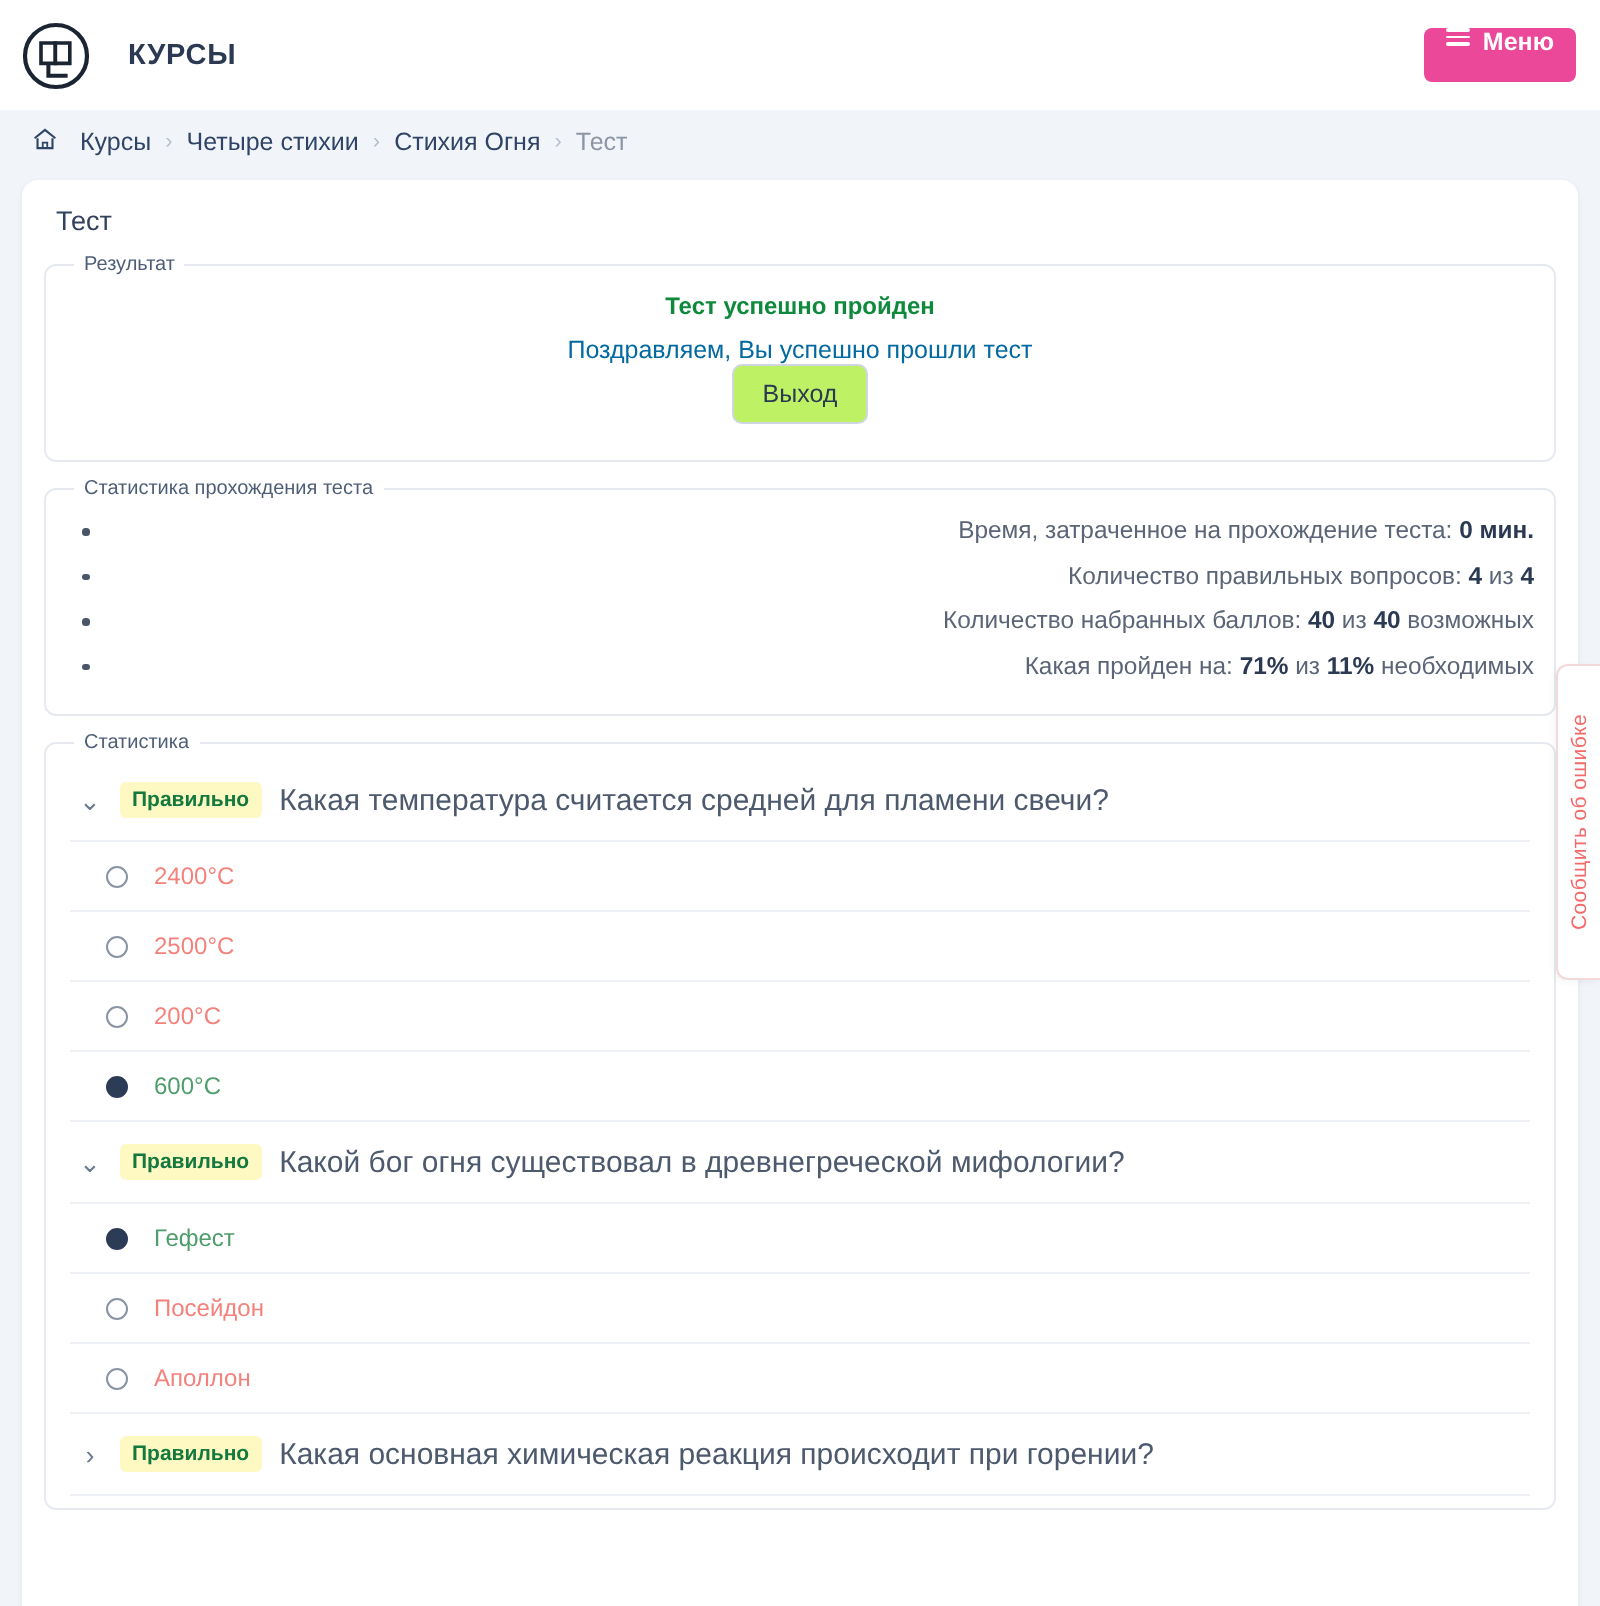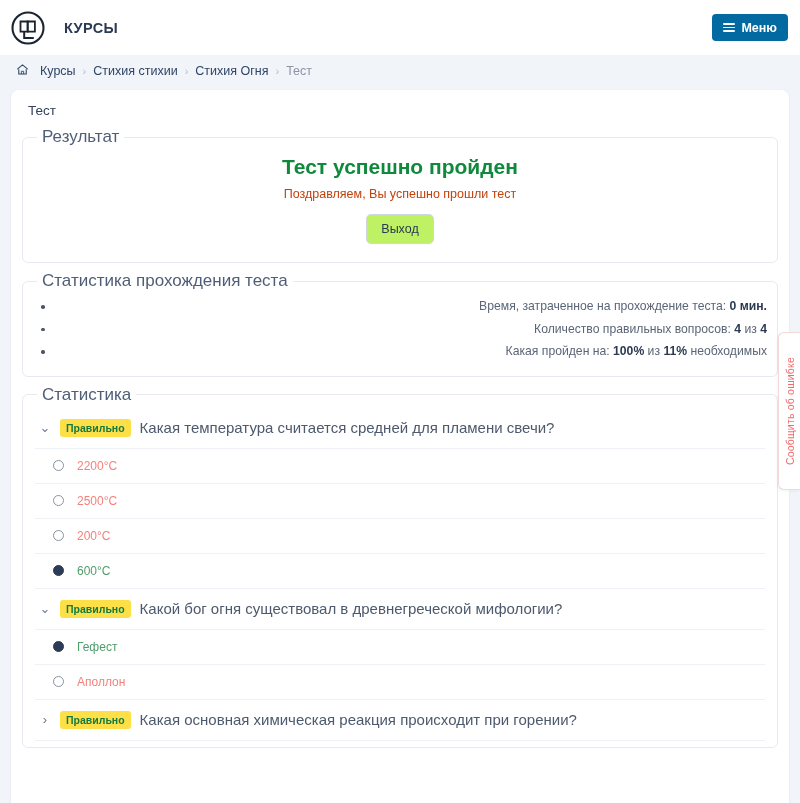--- a/index.html
+++ b/index.html
@@ -43,28 +43,27 @@
     font-size: 13.5px;
     font-weight: 600;
     color: #2b3a52;
     white-space: nowrap;
   }
   .user-org {
     font-size: 11.5px;
     color: #8d97a6;
   }
   .menu-btn {
-    background: #0369a1;
+    background: #ec4899;
     color: #fff;
     border: none;
     border-radius: 4px;
     height: 27px;
     padding: 0 11px;
     display: flex;
-    align-items: center;
     gap: 6px;
     font-size: 12.5px;
     font-weight: 600;
     font-family: inherit;
     cursor: pointer;
   }
   .hamburger {
     display: inline-flex;
     flex-direction: column;
     justify-content: space-between;
@@ -103,41 +102,40 @@
   }
 
   
   fieldset {
     border: 1px solid #e6eaf0;
     border-radius: 6px;
     margin: 0 0 8px 0;
     padding: 0;
   }
   legend {
-    font-size: 17px;
+    font-size: 10px;
     color: #4f5e77;
     margin-left: 14px;
     padding: 0 5px;
   }
 
   
   .result-body {
     padding: 8px 10px 18px 10px;
     text-align: center;
   }
   .result-title {
     color: #0f8a3c;
     font-weight: 700;
-    font-size: 21px;
+    font-size: 12px;
     margin-bottom: 8px;
   }
   .result-sub {
-    color: #c2410c;
+    color: #0369a1;
     font-size: 12.5px;
-    margin-bottom: 13px;
   }
   .exit-btn {
     background: #bef264;
     border: 1px solid #cfd6e0;
     border-radius: 5px;
     padding: 7px 14px;
     font-size: 12.5px;
     color: #2b3a52;
     font-family: inherit;
     cursor: pointer;
@@ -175,21 +173,21 @@
   }
   .chev {
     color: #6b7a90;
     font-size: 13px;
     width: 12px;
     display: inline-block;
     text-align: center;
     line-height: 1;
   }
   .badge {
-    background: #fde047;
+    background: #fef9c3;
     color: #14793f;
     font-size: 10.5px;
     font-weight: 700;
     border-radius: 3px;
     padding: 3px 6px;
     white-space: nowrap;
   }
   .q-text {
     font-size: 15px;
     color: #4d596d;
@@ -273,21 +271,21 @@
 <div class="crumbbar">
   <span class="home-ico">
     <svg width="13" height="13" viewBox="0 0 16 16" aria-hidden="true">
       <path d="M2 7.2 8 2.4l6 4.8" fill="none" stroke="#2f4466" stroke-width="1.3" stroke-linecap="round"></path>
       <path d="M3.4 7.6v6h9.2v-6" fill="none" stroke="#2f4466" stroke-width="1.3"></path>
       <path d="M6.6 13.6v-3.4h2.8v3.4" fill="none" stroke="#2f4466" stroke-width="1.1"></path>
     </svg>
   </span>
   <span class="crumb">Курсы</span>
   <span class="crumb-sep">›</span>
-  <span class="crumb">Стихия стихии</span>
+  <span class="crumb">Четыре стихии</span>
   <span class="crumb-sep">›</span>
   <span class="crumb">Стихия Огня</span>
   <span class="crumb-sep">›</span>
   <span class="crumb last">Тест</span>
 </div>
 
 <div class="page-card">
   <div class="page-title">Тест</div>
 
   <fieldset>
@@ -298,36 +296,37 @@
       <button class="exit-btn">Выход</button>
     </div>
   </fieldset>
 
   <fieldset>
     <legend>Статистика прохождения теста</legend>
     <div class="stats-body">
       <ul>
         <li><span>Время, затраченное на прохождение теста: </span><b>0 мин.</b></li>
         <li><span>Количество правильных вопросов: </span><b>4</b><span> из </span><b>4</b></li>
-        <li><span>Какая пройден на: </span><b>100%</b><span> из </span><b>11%</b><span> необходимых</span></li>
+        <li><span>Количество набранных баллов: </span><b>40</b><span> из </span><b>40</b><span> возможных</span></li>
+        <li><span>Какая пройден на: </span><b>71%</b><span> из </span><b>11%</b><span> необходимых</span></li>
       </ul>
     </div>
   </fieldset>
 
   <fieldset>
     <legend>Статистика</legend>
     <div class="qa-body" id="qa-body">
         <div class="q-row">
           <span class="chev">⌄</span>
           <span class="badge">Правильно</span>
           <span class="q-text">Какая температура считается средней для пламени свечи?</span>
         </div>
         <div class="opt-row">
           <span class="radio"></span>
-          <span class="opt-label wrong">2200°C</span>
+          <span class="opt-label wrong">2400°C</span>
         </div>
         <div class="opt-row">
           <span class="radio"></span>
           <span class="opt-label wrong">2500°C</span>
         </div>
         <div class="opt-row">
           <span class="radio"></span>
           <span class="opt-label wrong">200°C</span>
         </div>
         <div class="opt-row">
@@ -338,20 +337,24 @@
           <span class="chev">⌄</span>
           <span class="badge">Правильно</span>
           <span class="q-text">Какой бог огня существовал в древнегреческой мифологии?</span>
         </div>
         <div class="opt-row">
           <span class="radio sel"></span>
           <span class="opt-label right">Гефест</span>
         </div>
         <div class="opt-row">
           <span class="radio"></span>
+          <span class="opt-label wrong">Посейдон</span>
+        </div>
+        <div class="opt-row">
+          <span class="radio"></span>
           <span class="opt-label wrong">Аполлон</span>
         </div>
         <div class="q-row">
           <span class="chev">›</span>
           <span class="badge">Правильно</span>
           <span class="q-text">Какая основная химическая реакция происходит при горении?</span>
         </div>
       </div>
   </fieldset>
 </div>

